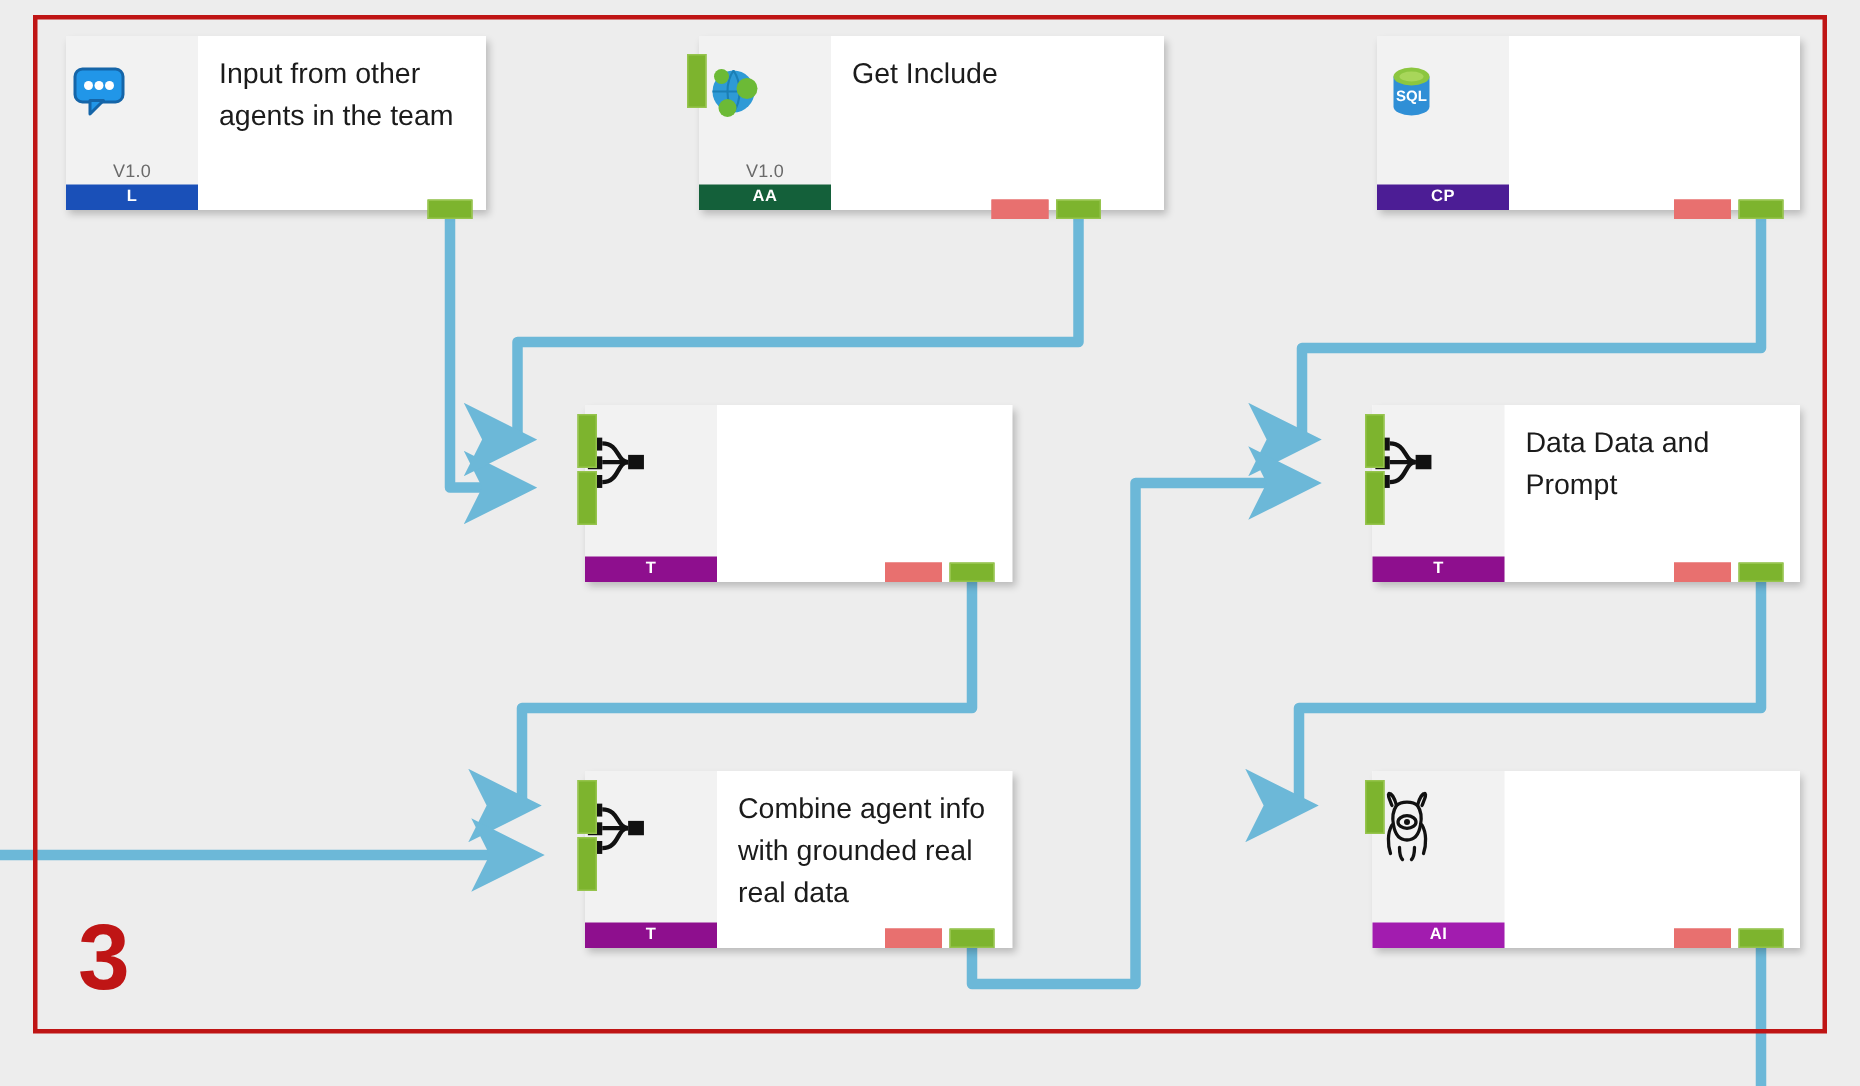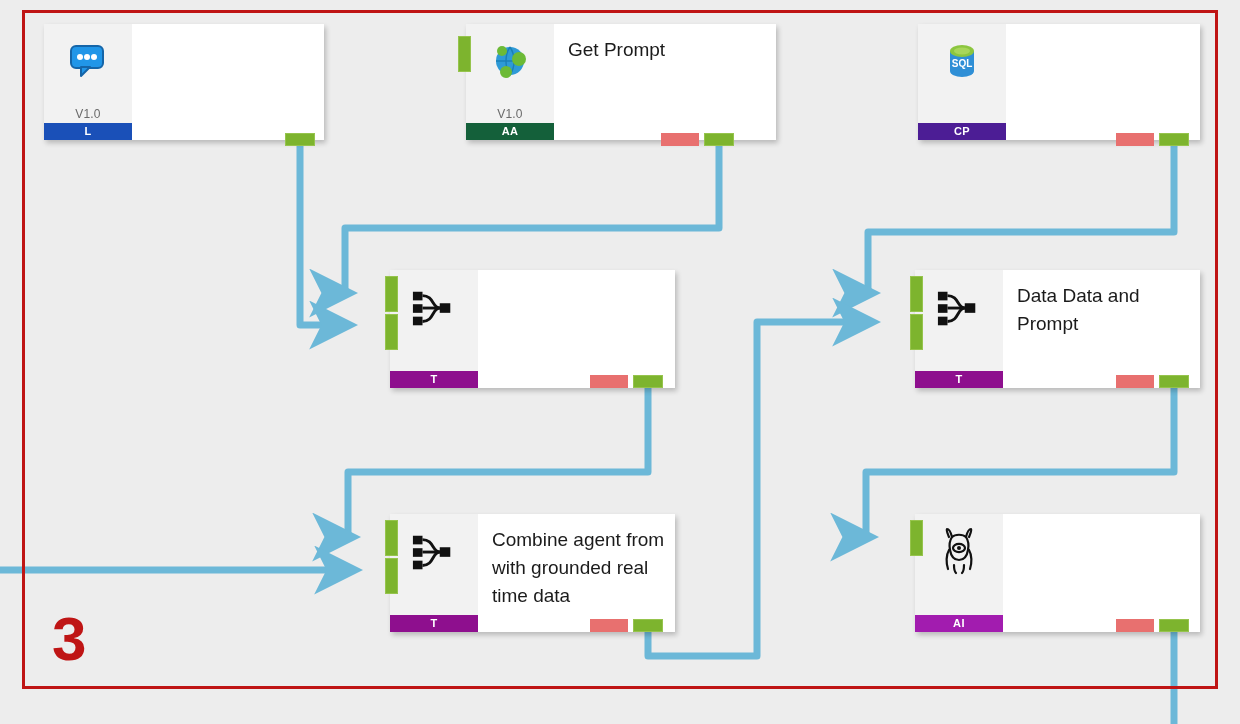--- a/index.html
+++ b/index.html
@@ -36,21 +36,20 @@
     box-shadow:2px 3px 5px rgba(0,0,0,.22);
     z-index:3;
     box-sizing:border-box;
   }
   .node-left{
     position:relative;
     width:88px;
     background:#f2f2f2;
     display:flex;
     flex-direction:column;
-    align-items:center;
     flex:0 0 88px;
   }
   .node-icon{
     margin-top:14px;
     width:46px;height:46px;
     display:flex;align-items:center;justify-content:center;
   }
   .node-version{
     font-size:12px;
     color:#6a6a6a;
@@ -149,39 +148,40 @@
           <rect x="2" y="2" width="32" height="22" rx="5" fill="#2196e8" stroke="#1565a8" stroke-width="2"></rect>
           <path d="M12,23 L12,32 L21,23 Z" fill="#2196e8" stroke="#1565a8" stroke-width="2" stroke-linejoin="round"></path>
           <circle cx="11" cy="13" r="3" fill="#ffffff"></circle>
           <circle cx="18" cy="13" r="3" fill="#ffffff"></circle>
           <circle cx="25" cy="13" r="3" fill="#ffffff"></circle>
         </svg>
       </div>
       <div class="node-version">V1.0</div>
       <div class="node-tag" style="background:#1a50b8;">L</div>
     </div>
+    <div class="node-body">Input from other agents in the team</div>
   </div>
   <div class="port port-out-green" style="left:285px;top:133px;"></div>
 
   <div class="node" style="left:466px;top:24px;width:310px;height:116px;">
     <div class="node-left">
       <div class="node-icon">
         <svg width="40" height="40" viewBox="0 0 40 40">
           <circle cx="20" cy="20" r="14" fill="#2e9ad6"></circle>
           <path d="M20,6 a14,20 0 0,1 0,28 a14,20 0 0,1 0,-28" fill="none" stroke="#1b7fb5" stroke-width="1.4"></path>
           <line x1="6" y1="20" x2="34" y2="20" stroke="#1b7fb5" stroke-width="1.4"></line>
           <circle cx="12" cy="10" r="5" fill="#6cba36"></circle>
           <circle cx="29" cy="18" r="7" fill="#6cba36"></circle>
           <circle cx="16" cy="31" r="6" fill="#6cba36"></circle>
         </svg>
       </div>
       <div class="node-version">V1.0</div>
       <div class="node-tag" style="background:#14603a;">AA</div>
     </div>
-    <div class="node-body">Get Prompt</div>
+    <div class="node-body">Get Include</div>
   </div>
   <div class="port port-in" style="left:458px;top:36px;"></div>
   <div class="port port-out-red" style="left:661px;top:133px;"></div>
   <div class="port port-out-green" style="left:704px;top:133px;"></div>
 
   <div class="node" style="left:918px;top:24px;width:282px;height:116px;">
     <div class="node-left">
       <div class="node-icon">
         <svg width="38" height="40" viewBox="0 0 38 40">
           <path d="M7,10 L7,30 a12,6 0 0,0 24,0 L31,10 Z" fill="#2f8fd6"></path>
@@ -251,21 +251,21 @@
           <rect x="2" y="30" width="10" height="9" fill="#111111"></rect>
           <path d="M12,8 C24,8 22,21 30,21" fill="none" stroke="#111111" stroke-width="3"></path>
           <path d="M12,21 L30,21" fill="none" stroke="#111111" stroke-width="3"></path>
           <path d="M12,35 C24,35 22,21 30,21" fill="none" stroke="#111111" stroke-width="3"></path>
           <rect x="30" y="16" width="11" height="10" fill="#111111"></rect>
         </svg>
       </div>
       <div class="node-version"></div>
       <div class="node-tag" style="background:#8e0f8e;">T</div>
     </div>
-    <div class="node-body">Combine agent from with grounded real time data</div>
+    <div class="node-body">Combine agent info with grounded real real data</div>
   </div>
   <div class="port port-in" style="left:385px;top:520px;"></div>
   <div class="port port-in" style="left:385px;top:558px;"></div>
   <div class="port port-out-red" style="left:590px;top:619px;"></div>
   <div class="port port-out-green" style="left:633px;top:619px;"></div>
 
   <div class="node" style="left:915px;top:514px;width:285px;height:118px;">
     <div class="node-left">
       <div class="node-icon" style="margin-top:14px;">
         <svg width="42" height="48" viewBox="0 0 42 48">

